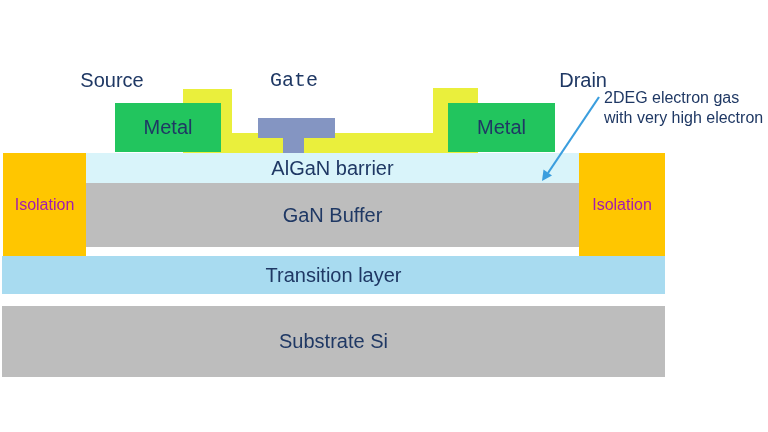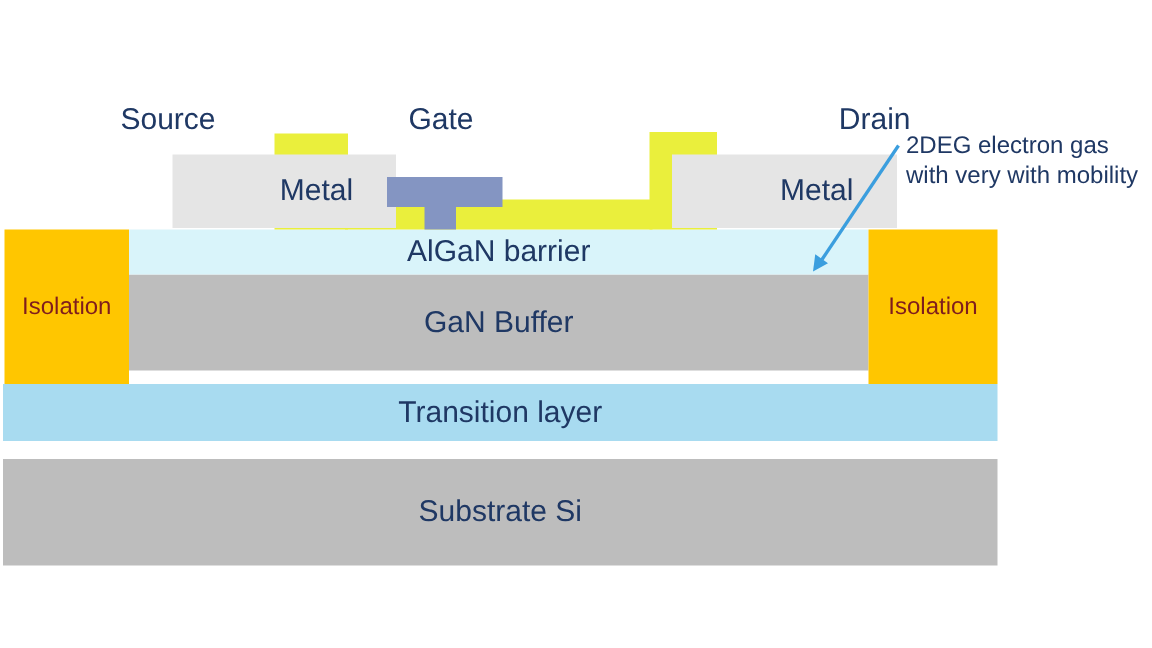--- a/index.html
+++ b/index.html
@@ -13,49 +13,49 @@
     position:absolute;width:120px;top:69px;text-align:center;
     font-size:20px;color:#1F3864;white-space:nowrap;
   }
   
   .substrate   {left:2px;  top:306px;width:663px;height:71px; background:#BDBDBD;}
   .transition  {left:2px;  top:256px;width:663px;height:38px; background:#A8DBF0;}
   .gan-buffer  {left:86px; top:183px;width:493px;height:64px; background:#BDBDBD;}
   .algan       {left:86px; top:153px;width:493px;height:30px; background:#D9F4FA;}
   .iso-left    {left:3px;  top:153px;width:83px; height:103px;background:#FFC600;}
   .iso-right   {left:579px;top:153px;width:86px; height:103px;background:#FFC600;}
-  .iso-label{font-size:16px;color:#7f1d1d;}
+  .iso-label{font-size:16px;color:#a21caf;}
   
   .yellow{position:absolute;background:#EAEF3C;}
   .y-col-left {left:183px;top:89px; width:49px; height:64px;}
   .y-strip    {left:230px;top:133px;width:205px;height:20px;}
   .y-col-right{left:433px;top:88px; width:45px; height:65px;}
   
-  .metal{position:absolute;background:#e5e5e5;display:flex;align-items:center;justify-content:center;padding-left:43px;}
+  .metal{position:absolute;background:#22c55e;display:flex;align-items:center;justify-content:center;}
   .metal-src {left:115px;top:103px;width:106px;height:49px;}
   .metal-drn {left:448px;top:103px;width:107px;height:49px;}
   .metal-label{font-size:20px;color:#1F3864;}
   
   .gate-metal{position:absolute;background:#8495C2;}
   .gate-bar {left:258px;top:118px;width:77px;height:20px;}
   .gate-stem{left:283px;top:136px;width:21px;height:17px;}
   
   .annotation{
     position:absolute;left:604px;top:88px;width:164px;
     font-size:16px;line-height:20px;color:#1F3864;
   }
   .arrow-svg{position:absolute;left:0;top:0;width:768px;height:432px;pointer-events:none;}
 </style>
 </head>
 <body>
 
 <div class="stage">
 
   <div class="electrode-label" style="left:52px;">Source</div>
-  <div class="electrode-label" style="left:234px;">Gate</div>
+  <div class="electrode-label" style="left:234px;font-family:Liberation Mono, monospace;">Gate</div>
   <div class="electrode-label" style="left:487px;text-align:right;">Drain</div>
 
   <div class="layer substrate">
     <span class="layer-label">Substrate Si</span>
   </div>
 
   <div class="layer transition">
     <span class="layer-label">Transition layer</span>
   </div>
 
@@ -84,21 +84,21 @@
   </div>
   <div class="metal metal-drn">
     <span class="metal-label">Metal</span>
   </div>
 
   <div class="gate-metal gate-bar"></div>
   <div class="gate-metal gate-stem"></div>
 
   <div class="annotation">
     <div>2DEG electron gas</div>
-    <div>with very with mobility</div>
+    <div>with very high electron</div>
   </div>
 
   <svg class="arrow-svg" viewBox="0 0 768 432">
     <line x1="599" y1="97" x2="548" y2="173" stroke="#3B9EDE" stroke-width="2.2"></line>
     <polygon points="542,181 543.5,169.5 552,175.5" fill="#3B9EDE"></polygon>
   </svg>
 
 </div>
 
 </body></html>

